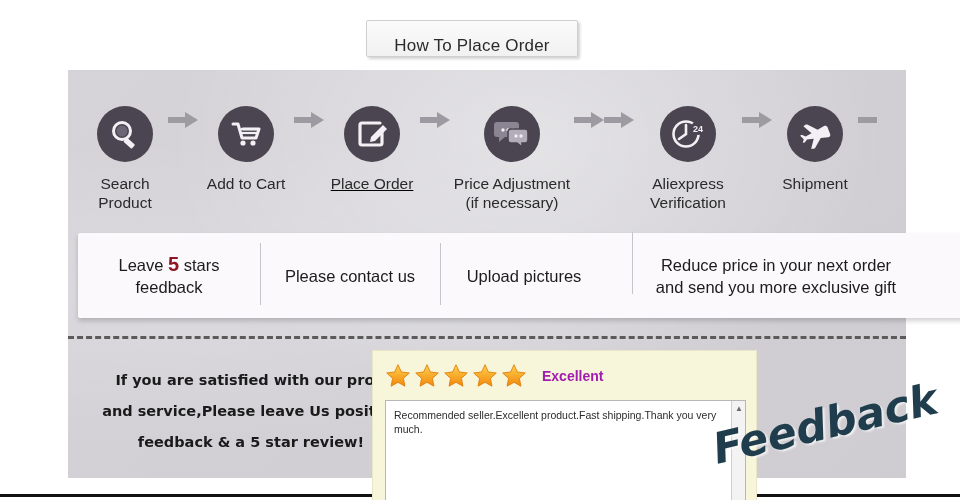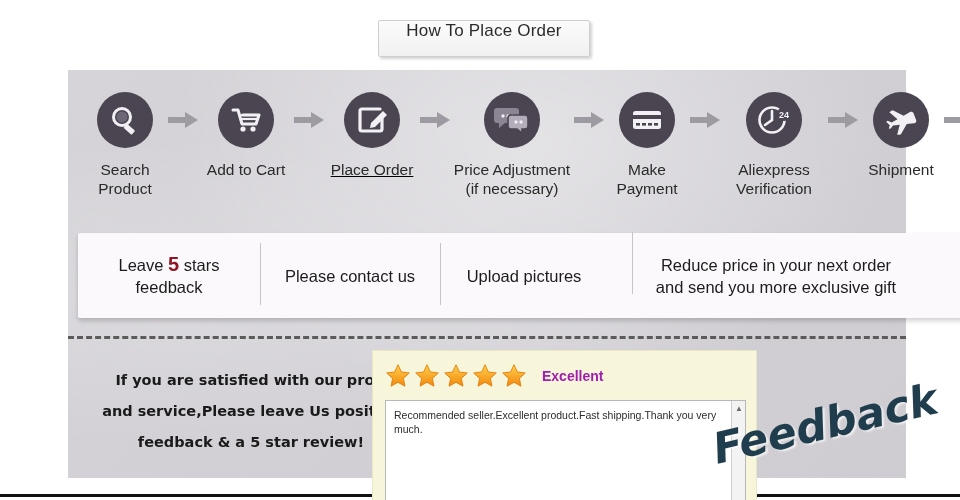--- a/index.html
+++ b/index.html
@@ -7,27 +7,27 @@
   body{
     background:#ffffff;
     font-family:"Liberation Sans", sans-serif;
     position:relative;
     overflow:hidden;
   }
 
   
   #header-title{
     position:absolute;
-    left:378px; top:20px;
+    left:366px; top:20px;
     width:212px; height:37px;
     background:linear-gradient(#fbfbfb,#f1f1f1);
     border:1px solid #cfcfcf;
     border-radius:2px;
     box-shadow:2px 2px 3px rgba(0,0,0,.18);
-    display:flex; align-items:flex-start; justify-content:center;
+    display:flex; align-items:flex-end; justify-content:center;
     font-size:17px; color:#2b2b2b; letter-spacing:.2px;
   }
 
   
   #panel{
     position:absolute;
     left:68px; top:70px;
     width:838px; height:408px;
     background:linear-gradient(135deg,#d6d4d8 0%,#d2d0d5 40%,#cfcdd2 100%);
   }
@@ -39,21 +39,21 @@
     pointer-events:none;
   }
 
   
   #steps{
     position:absolute; left:0; top:0; width:100%; height:155px;
     display:flex; align-items:flex-start; z-index:2;
   }
   .step{
     display:flex; flex-direction:column; align-items:center;
-    flex:0 0 auto; position:relative;
+    flex:0 0 auto; position:relative;margin-top:14px;
   }
   .step-icon{
     width:56px; height:56px; border-radius:50%;
     background:#4a4550;
     display:flex; align-items:center; justify-content:center;
     margin-top:22px;
     color:#f2f0f4;
   }
   .step-label{
     margin-top:12px;
@@ -251,34 +251,20 @@
       </div>
       <div class="step-label">Price  Adjustment
 (if necessary)</div>
     </div>
 
     <div class="arrow">
         <div class="shaft"></div>
         <div class="head"></div>
       </div>
 
-    <div class="step" style="width:86px;">
-      <div class="step-icon">
-        <svg width="34" height="34" viewBox="0 0 34 34">
-          <rect x="3" y="8" width="28" height="18" rx="2.5" fill="#f2f0f4"></rect>
-          <rect x="3" y="12" width="28" height="4" fill="#4a4550"></rect>
-          <rect x="6" y="20" width="4" height="2.6" fill="#4a4550"></rect>
-          <rect x="12" y="20" width="4" height="2.6" fill="#4a4550"></rect>
-          <rect x="18" y="20" width="4" height="2.6" fill="#4a4550"></rect>
-          <rect x="24" y="20" width="4" height="2.6" fill="#4a4550"></rect>
-        </svg>
-      </div>
-      <div class="step-label">Make
-Payment</div>
-    </div>
 
     <div class="arrow">
         <div class="shaft"></div>
         <div class="head"></div>
       </div>
 
     <div class="step" style="width:108px;">
       <div class="step-icon">
         <svg width="36" height="36" viewBox="0 0 36 36">
           <circle cx="16" cy="18" r="12.5" fill="none" stroke="#f2f0f4" stroke-width="2.6"></circle>

